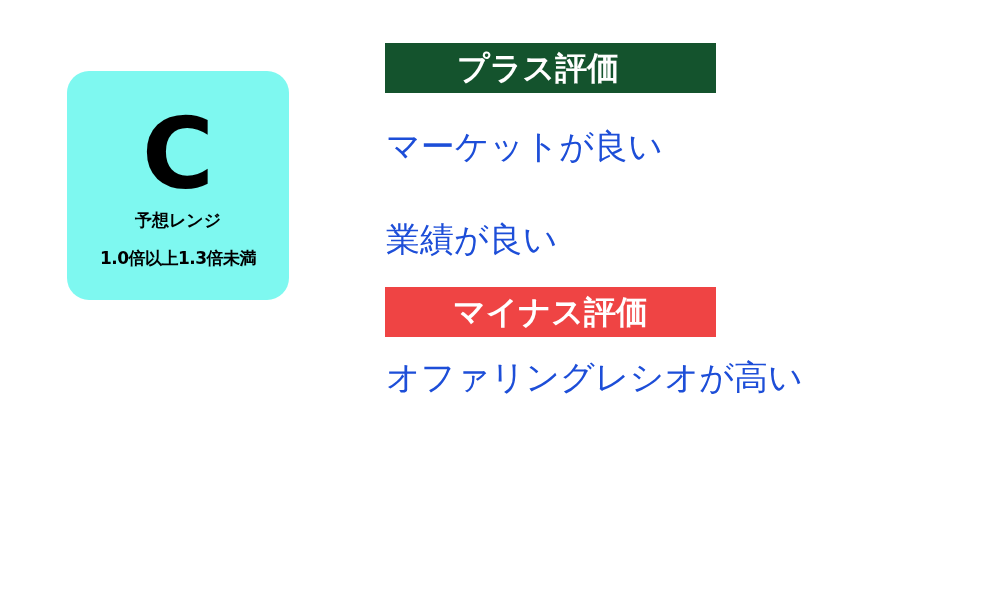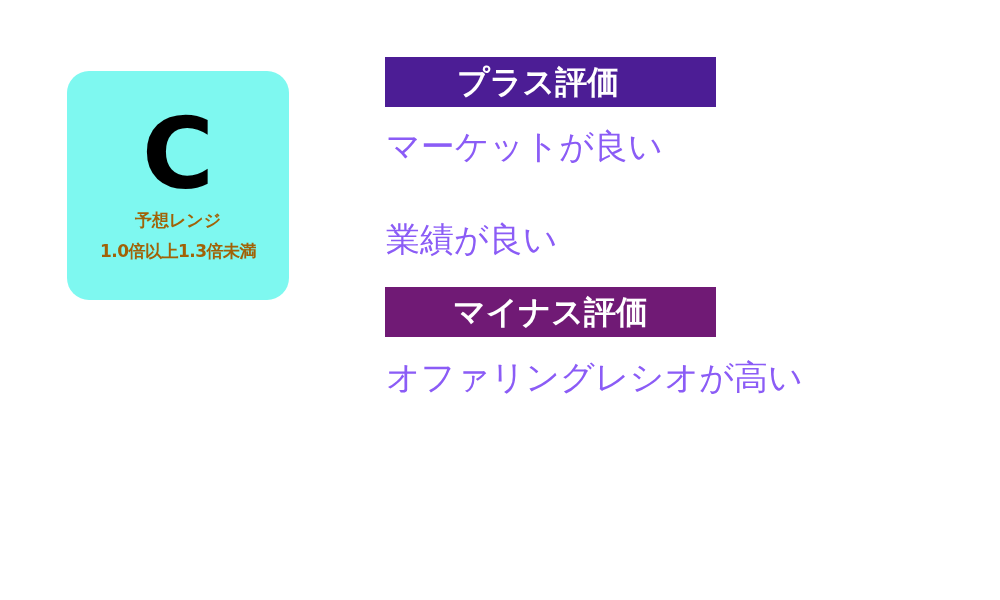--- a/index.html
+++ b/index.html
@@ -11,33 +11,33 @@
       position: absolute; left: 67px; top: 71px; width: 222px; height: 229px;
       background: #7ef8f0; border-radius: 22px;
     }
     .rank-letter {
       position: absolute; left: 0; right: 0; top: 92px; text-align: center;
       font-size: 98px; font-weight: bold; color: #000; line-height: 1;
       transform: translateY(-58px);
     }
     .rank-label {
       position: absolute; left: 0; right: 0; text-align: center;
-      font-size: 17px; font-weight: bold; color: #a16207; white-space: nowrap;
+      font-size: 17px; font-weight: bold; color: #000000; white-space: nowrap;
     }
     .rank-label.l1 { top: 138px; }
-    .rank-label.l2 { top: 169px; letter-spacing: -0.5px; }
+    .rank-label.l2 { top: 176px; letter-spacing: -0.5px; }
     .banner {
       position: absolute; left: 385px; width: 331px; height: 50px;
       color: #fff; font-weight: bold; font-size: 32px; line-height: 50px; text-align: center;
     }
-    .banner.plus { top: 57px; background: #4c1d95; }
-    .banner.minus { top: 287px; background: #701a75; }
+    .banner.plus { top: 43px; background: #14532d; }
+    .banner.minus { top: 287px; background: #ef4444; }
     .banner.plus span { margin-left: -25px; }
     .item {
-      position: absolute; left: 386px; font-size: 34px; color: #8b5cf6; white-space: nowrap; line-height: 1;
+      position: absolute; left: 386px; font-size: 34px; color: #1d4ed8; white-space: nowrap; line-height: 1;
     }
   </style>
 </head>
 <body>
 
 <div class="rank-card">
   <div class="rank-letter">C</div>
   <div class="rank-label l1">予想レンジ</div>
   <div class="rank-label l2">1.0倍以上1.3倍未満</div>
 </div>

